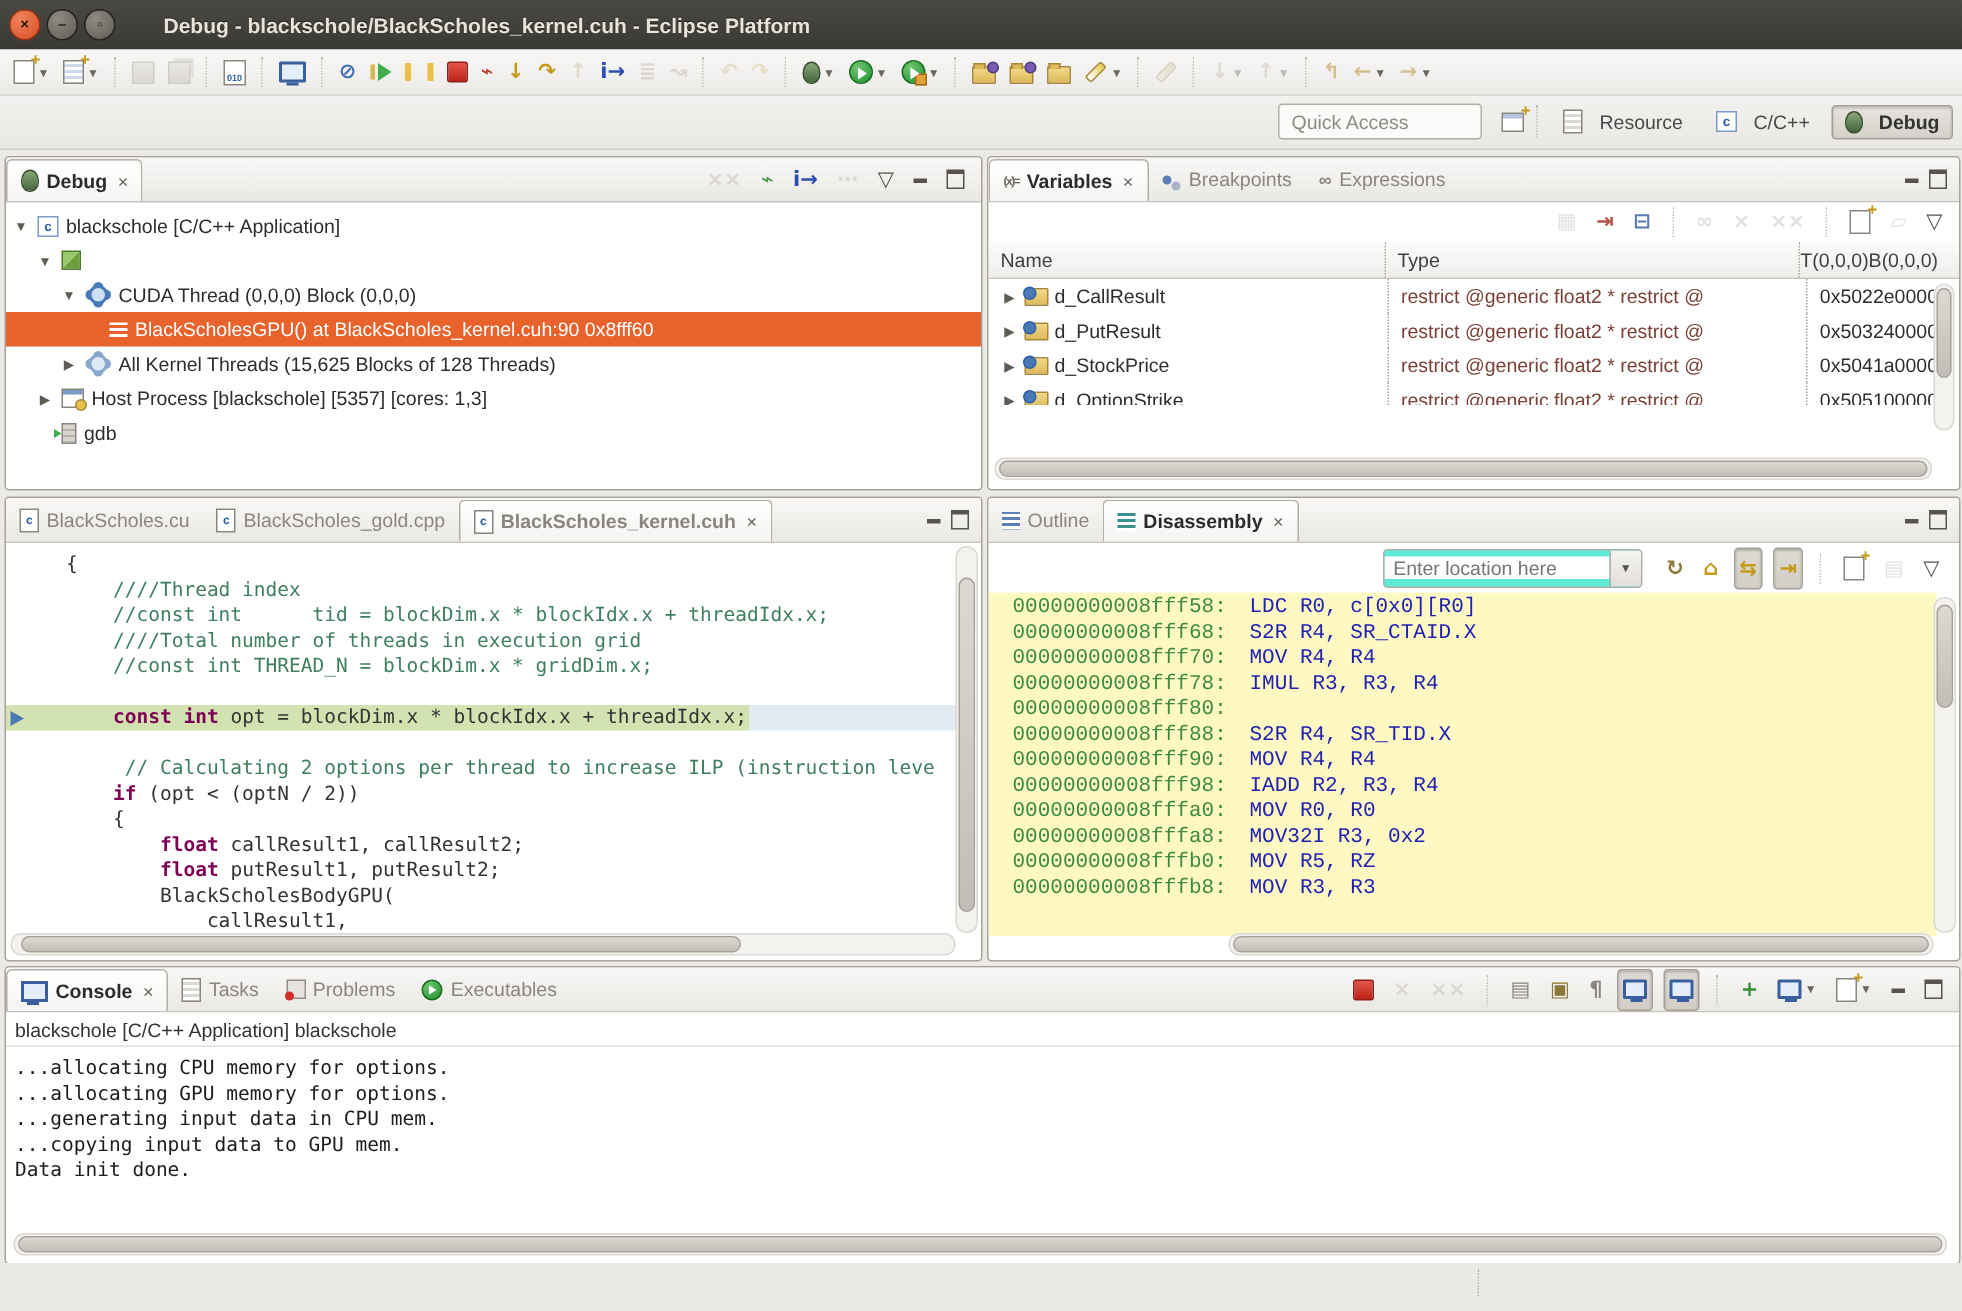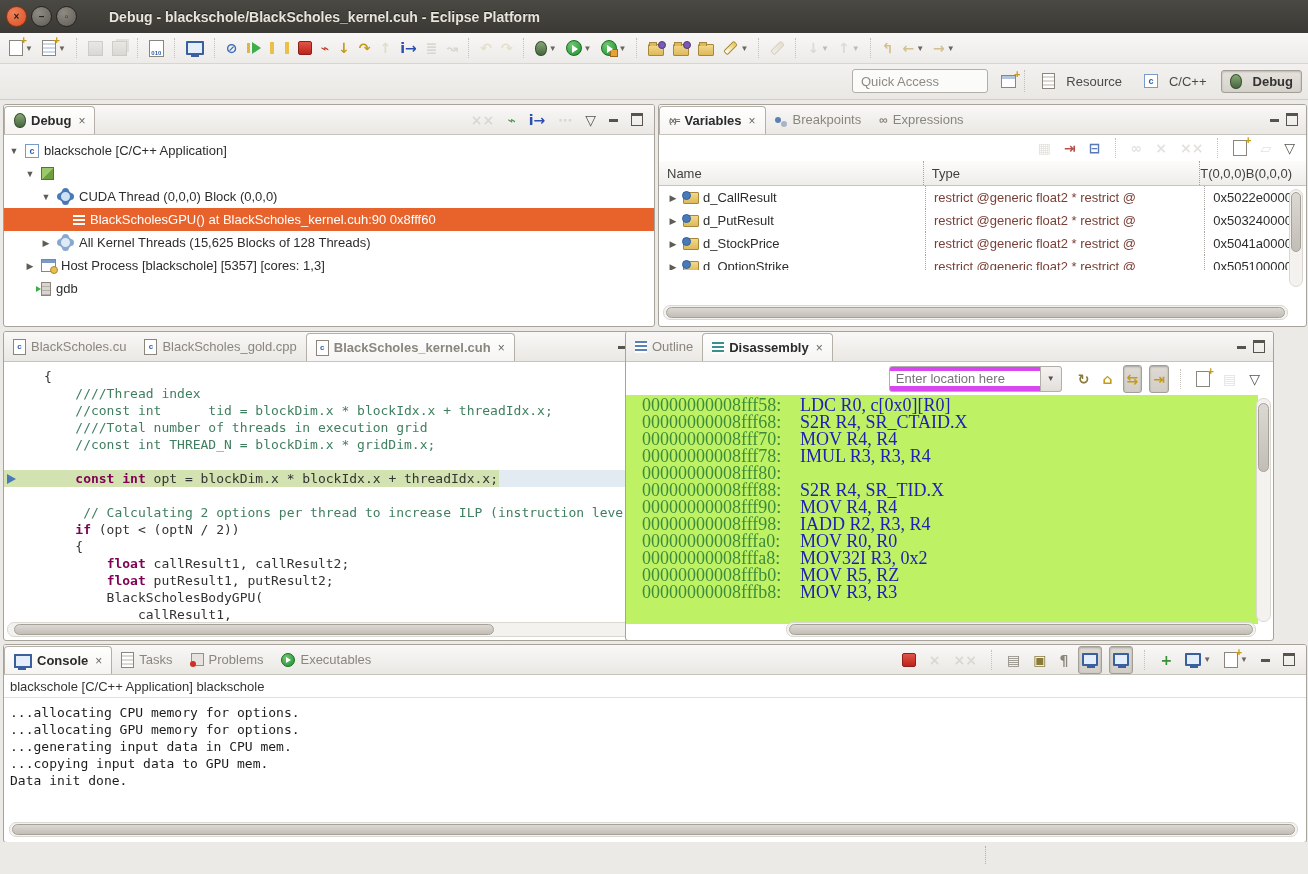--- a/index.html
+++ b/index.html
@@ -121,25 +121,25 @@
   
   .etabs .vtab{color:#8a867e}
   .code{position:absolute;left:0;top:30px;right:15px;bottom:16px;overflow:hidden;
      font-family:"DejaVu Sans Mono","Liberation Mono",monospace;font-size:13px;line-height:17px;padding-top:6px;background:#fff}
   .cl{white-space:pre;height:17px;position:relative;padding-left:40px}
   .cl.hl{background:linear-gradient(90deg,#d2e2b0 0 78%,#e2ebf2 78%)}
   .ptr{position:absolute;left:3px;top:4px;width:0;height:0;border-left:9px solid #4a7ab5;border-top:5px solid transparent;border-bottom:5px solid transparent}
   .tok-c{color:#3F7F5F}.tok-k{color:#7F0055;font-weight:bold}.tok-p{color:#333}
   
   .dtools{height:33px;display:flex;align-items:center;justify-content:flex-end;gap:7px;padding-right:10px;background:#fff}
-  .loc-combo{display:flex;align-items:center;border:1px solid #b3afa8;border-radius:3px;background:#d946ef;height:24px;overflow:hidden;margin-right:6px}
+  .loc-combo{display:flex;align-items:center;border:1px solid #b3afa8;border-radius:3px;background:#5eead4;height:24px;overflow:hidden;margin-right:6px}
   .loc-input{width:138px;border:none;outline:none;padding:0 6px;font-size:13px;color:#444;font-family:"Liberation Sans",sans-serif}
   .loc-dd{width:20px;height:100%;display:flex;align-items:center;justify-content:center;background:linear-gradient(#f4f3f1,#e2dfda);border-left:1px solid #b3afa8;font-size:8px;color:#55524c}
   .dcontent{position:absolute;left:0;top:63px;right:15px;bottom:16px;overflow:hidden;
-     font-family:Liberation Serif, serif;font-size:18px;line-height:17px;background:#bef264;padding-top:2px}
+     font-family:Liberation Mono, monospace;font-size:14px;line-height:17px;background:#fef9c3;padding-top:2px}
   .dl{white-space:pre;height:17px;display:flex;position:relative;padding-left:16px}
   .dl .ptr{left:2px;top:4px;border-left-width:8px}
   .daddr{width:158px;color:#3D8C3D;flex:none}
   .dinst{color:#2020B4}
   .dl.hl .dinst{background:#cfe0a6;outline:1px solid #b5cc88}
   
   .con-status{height:22px;display:flex;align-items:center;padding-left:6px;color:#333;border-bottom:1px solid #e2dfda;background:#fff}
   .con-lines{font-family:"DejaVu Sans Mono","Liberation Mono",monospace;font-size:13px;line-height:17px;color:#1c1c1c;padding:6px 0 0 6px}
   .conl{white-space:pre;height:17px}
   
@@ -566,21 +566,21 @@
       <div class="cl"><span class="tok-p">            callResult1,</span></div>
     </div>
   <div class="sb sb-v" style="right:2px;top:32px;width:13px;bottom:18px">
     <div class="sb-thumb" style="top:8%;height:86%"></div>
   </div>
   <div class="sb sb-h" style="left:3px;right:17px;bottom:3px;height:13px">
     <div class="sb-thumb" style="left:1%;width:76%"></div>
   </div>
 </div>
 
-<div class="panel" style="left:625px;top:331px;width:647px;height:308px">
+<div class="panel" style="left:658px;top:331px;width:647px;height:308px">
   <div class="phead">
     <span style="display:flex">
         <span class="vtab">
           <span style="display: inline-flex;">
             <span class="ic-outline"></span>
           </span>
           <span>Outline</span>
         </span>
         <span class="vtab active">
           <span style="display: inline-flex;">

